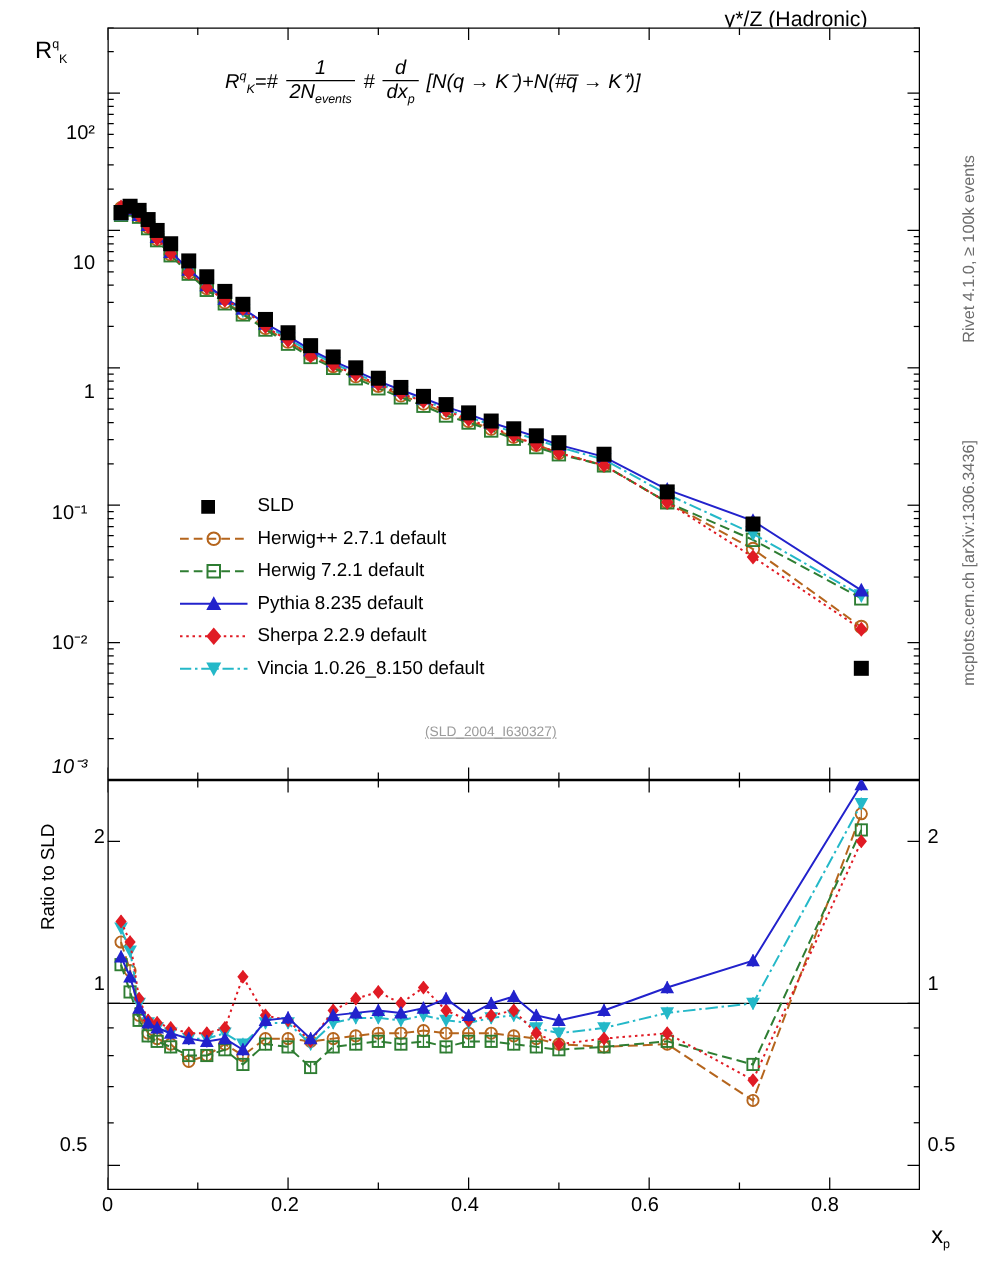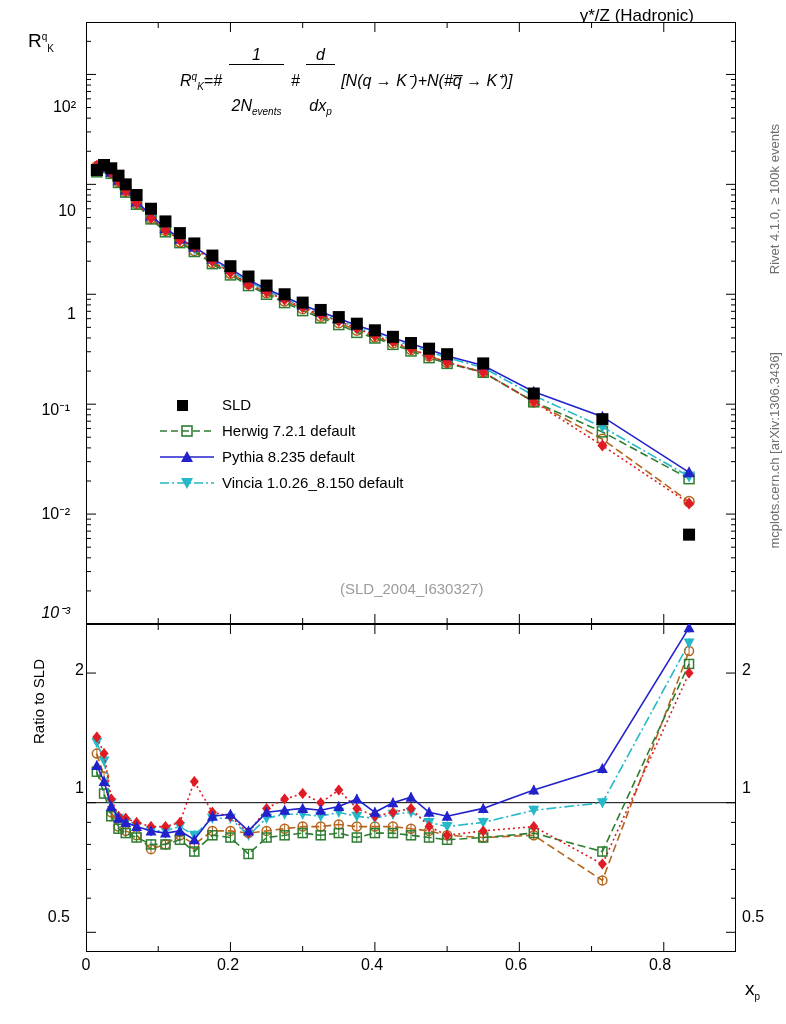--- a/index.html
+++ b/index.html
@@ -29,31 +29,31 @@
   #xlabel{right:26px;top:978px;font-size:19px;margin-left:20px;}
 
   
   .ytick{font-size:16px;text-align:right;width:52px;}
   .xtick{font-size:16px;text-align:center;width:40px;}
 
   
   #formula{left:180px;top:46px;font-size:16px;font-style:italic;}
   .frac{display:inline-block;text-align:center;vertical-align:middle;margin:0 2px;}
   .frac .num{display:block;padding:0 3px;border-bottom:1px solid #000;line-height:1.15;}
-  .frac .den{display:block;padding:0 3px;line-height:1.15;margin-top:32px;}
+  .frac .den{display:block;padding:0 3px;line-height:1.15;}
   sub{font-size:10px;}
   sup{font-size:10px;}
 
   
-  #legend{left:158px;top:392px;font-size:15px;}
+  #legend{left:142px;top:392px;font-size:15px;}
   #legend .row{display:flex;align-items:center;height:26px;}
   #legend .mk{width:58px;height:20px;position:relative;margin-right:6px;}
   #legend .lab{line-height:20px;}
 
-  #analysis-id{left:340px;top:580px;font-size:15px;color:#9b9b9b;}
+  #analysis-id{left:340px;top:580px;font-size:11px;color:#9b9b9b;text-decoration:underline;}
 
   svg{display:block;}
 </style>
 </head>
 <body>
 
 <div id="root">
 
   <div class="abs txt" id="header-left">91.2 GeV ee</div>
   <div class="abs txt" id="header-right">γ*/Z (Hadronic)</div>
@@ -113,38 +113,56 @@
   <div class="abs txt" id="analysis-id">(SLD_2004_I630327)</div>
 
   <div class="abs" id="legend">
     <div class="row">
       <span class="mk">
         <svg width="58" height="20">
             <rect x="19" y="5" width="11" height="11" fill="#000000"></rect>
           </svg>
       </span>
       <span class="lab">SLD</span>
+    </div>
+    <div class="row">
+      <span class="mk">
+        <svg width="58" height="20">
+            <line x1="2" y1="10" x2="56" y2="10" stroke="#b5651d" stroke-width="1.6" stroke-dasharray="7,4"></line>
+            <circle cx="29" cy="10" r="5" fill="none" stroke="#b5651d" stroke-width="1.6"></circle>
+          </svg>
+      </span>
+      <span class="lab">Herwig++ 2.7.1 default</span>
     </div>
     <div class="row">
       <span class="mk">
         <svg width="58" height="20">
             <line x1="2" y1="10" x2="56" y2="10" stroke="#2e7d32" stroke-width="1.6" stroke-dasharray="7,4"></line>
             <rect x="24" y="5" width="10" height="10" fill="none" stroke="#2e7d32" stroke-width="1.6"></rect>
           </svg>
       </span>
       <span class="lab">Herwig 7.2.1 default</span>
     </div>
     <div class="row">
       <span class="mk">
         <svg width="58" height="20">
             <line x1="2" y1="10" x2="56" y2="10" stroke="#2222cc" stroke-width="1.6"></line>
             <polygon points="29,4 35,15 23,15" fill="#2222cc"></polygon>
           </svg>
       </span>
       <span class="lab">Pythia 8.235 default</span>
+    </div>
+    <div class="row">
+      <span class="mk">
+        <svg width="58" height="20">
+            <line x1="2" y1="10" x2="56" y2="10" stroke="#e01b24" stroke-width="1.6" stroke-dasharray="2,3"></line>
+            <polygon points="29,3 35,10 29,17 23,10" fill="#e01b24"></polygon>
+          </svg>
+      </span>
+      <span class="lab">Sherpa 2.2.9 default</span>
     </div>
     <div class="row">
       <span class="mk">
         <svg width="58" height="20">
             <line x1="2" y1="10" x2="56" y2="10" stroke="#24b8c8" stroke-width="1.6" stroke-dasharray="9,3,2,3"></line>
             <polygon points="23,5 35,5 29,16" fill="#24b8c8"></polygon>
           </svg>
       </span>
       <span class="lab">Vincia 1.0.26_8.150 default</span>
     </div>

